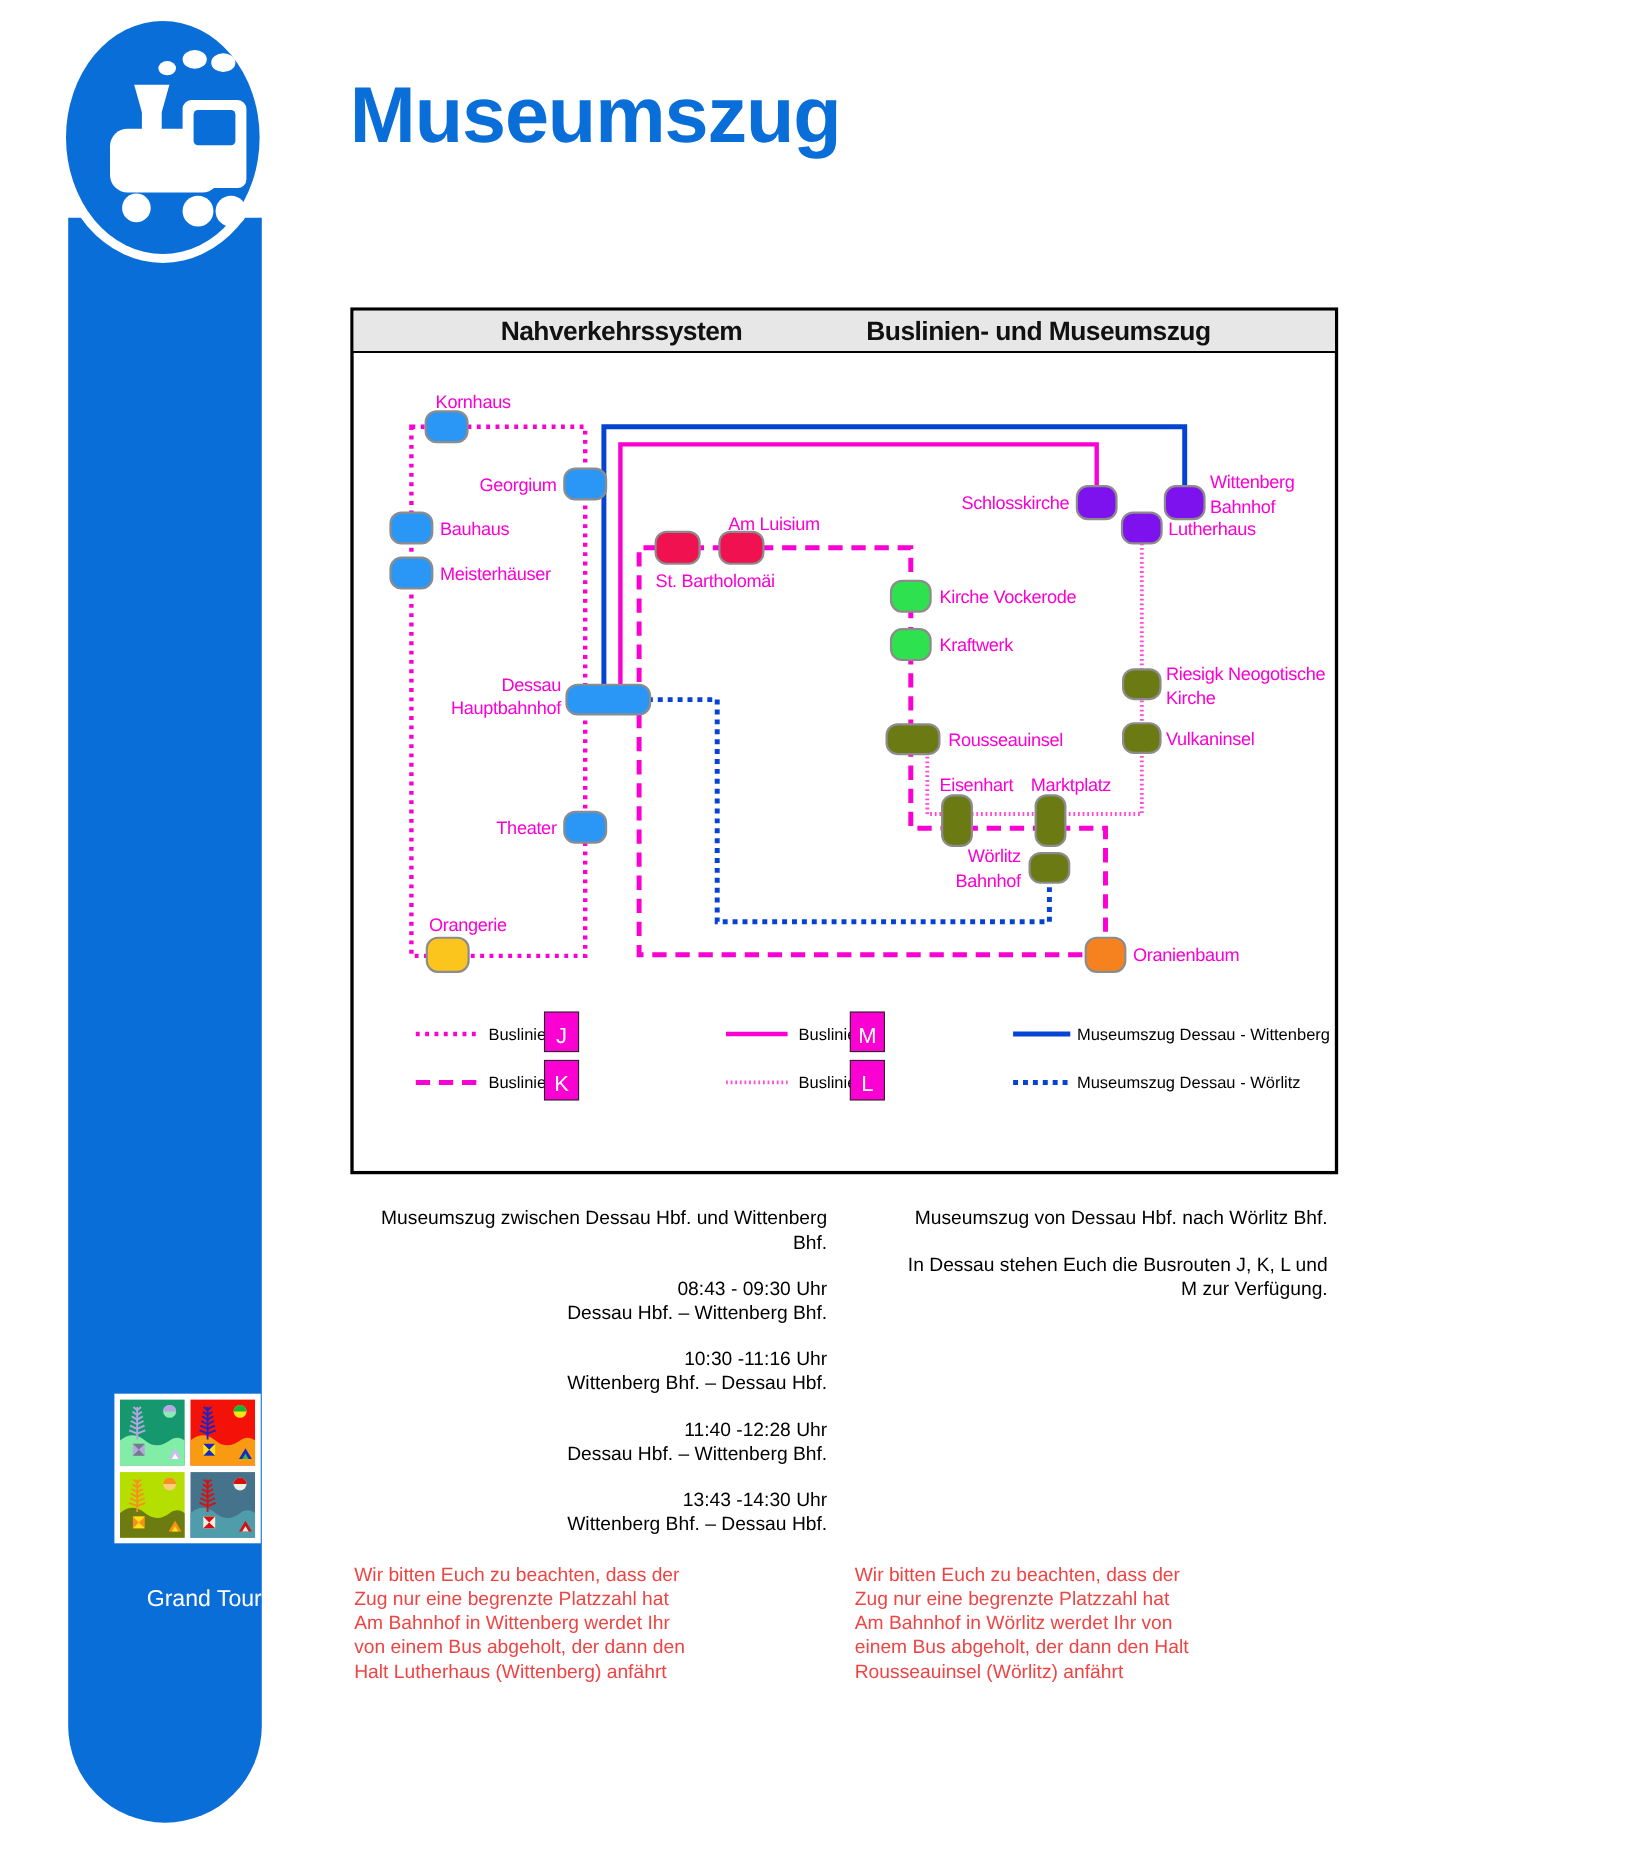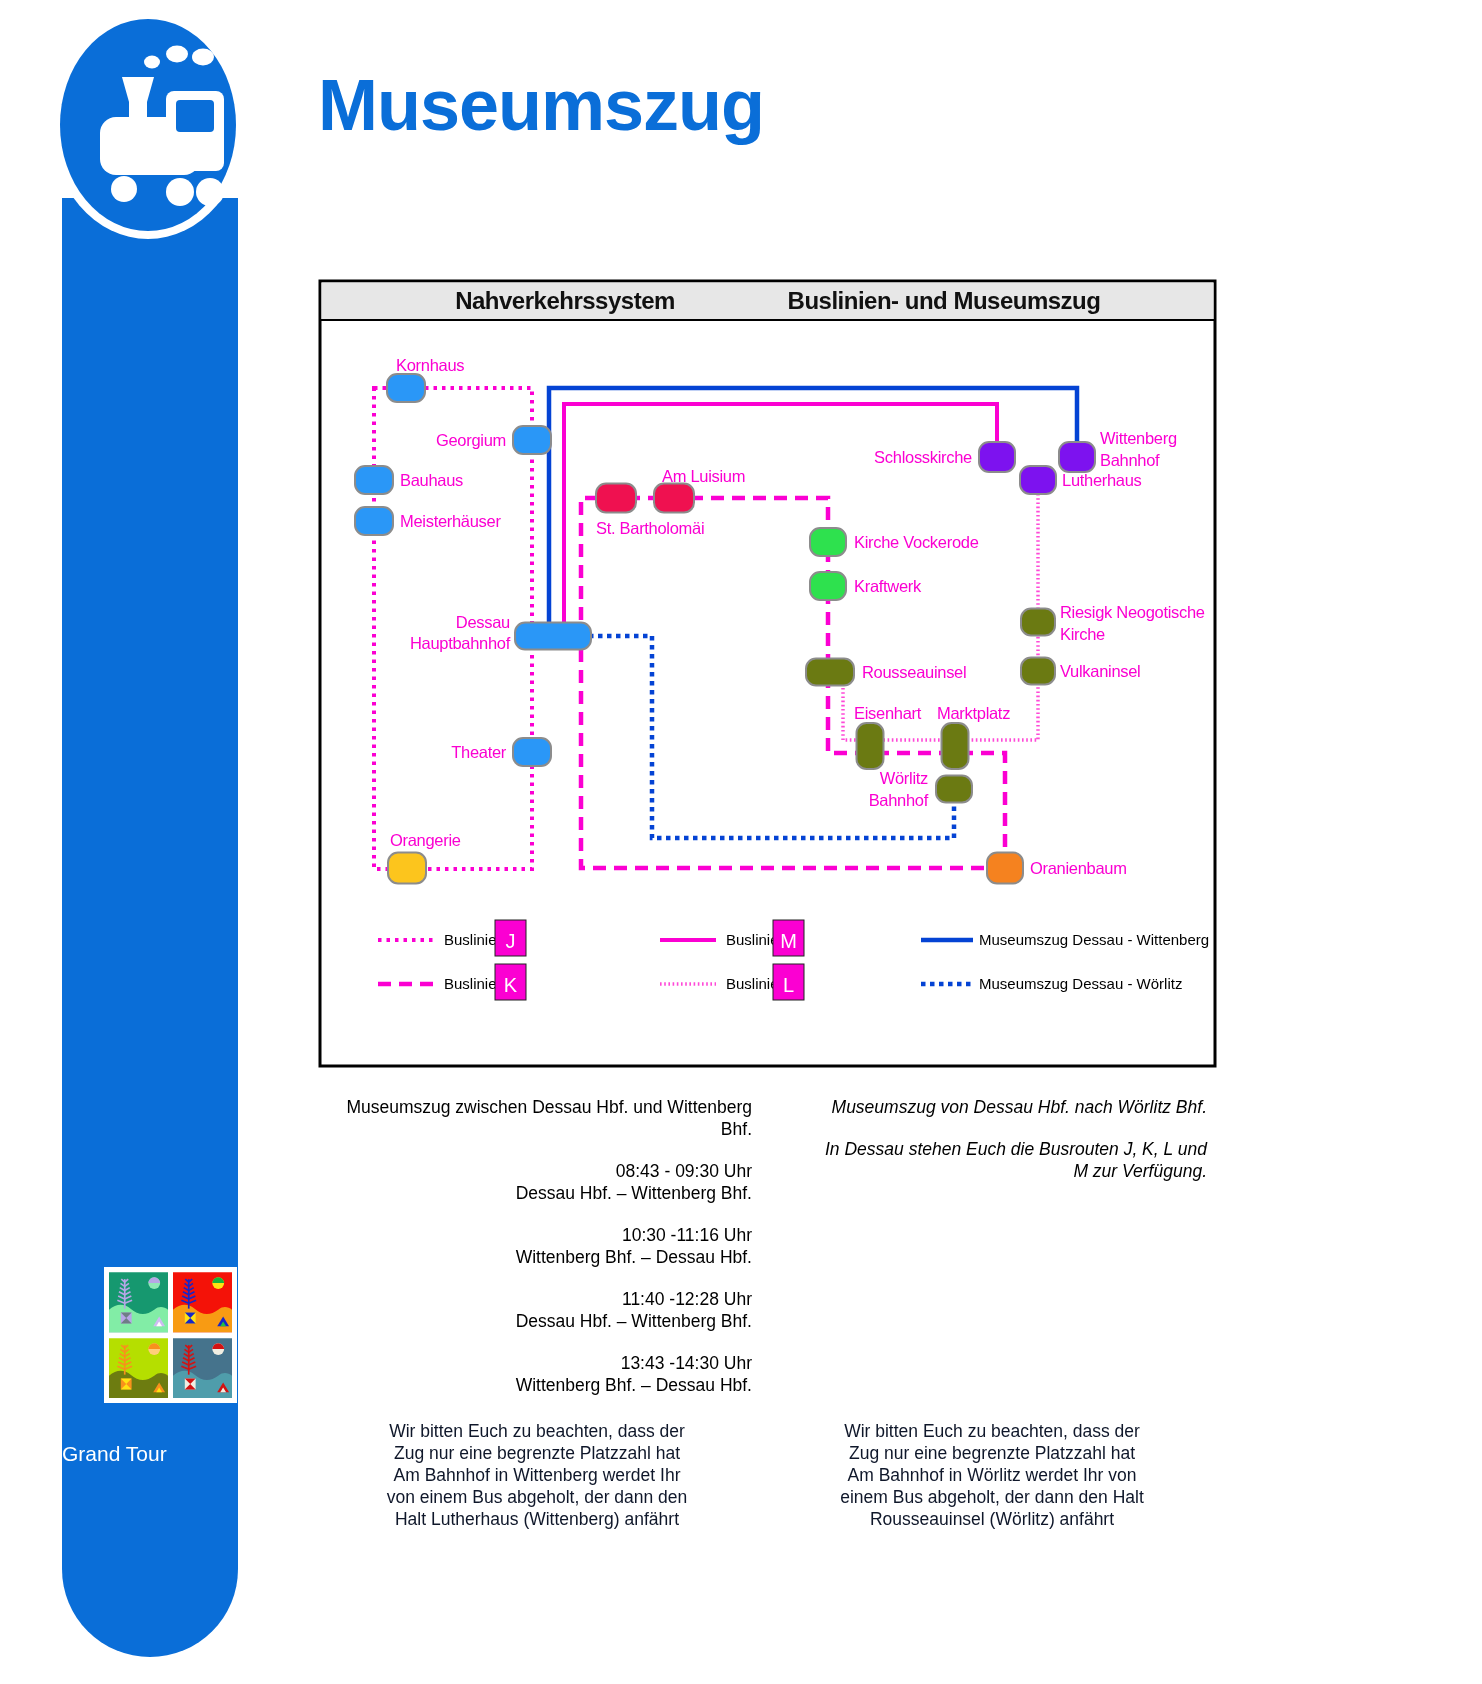--- a/index.html
+++ b/index.html
@@ -10,26 +10,26 @@
   .logo-svg{position:absolute;left:40px;top:5px;width:216px;height:240px;}
   .page-title{position:absolute;left:318px;top:66px;margin:0;font-size:72px;font-weight:bold;
         letter-spacing:-1px;line-height:78px;}
   .map-svg{position:absolute;left:0;top:0;width:1482px;height:1684px;}
   .map-header{font-size:24px;font-weight:bold;letter-spacing:-0.5px;fill:#111;}
   .st-label{font-size:16.5px;letter-spacing:-0.3px;}
   .legend-label{font-size:15px;fill:#000;}
   .legend-badge-letter{font-size:20px;fill:#fff;}
   .col{position:absolute;width:430px;font-size:17.5px;line-height:22px;color:#000;}
   .col p{margin:0 0 20px 0;text-align:right;}
-  .note{position:absolute;width:430px;font-size:17.5px;line-height:22px;color:#0f172a;text-align:center;}
+  .note{position:absolute;width:430px;font-size:17.5px;line-height:22px;color:#ef4444;}
   .gt-panel{position:absolute;left:104px;top:1267px;width:133px;height:136px;background:#fff;
         display:grid;grid-template-columns:1fr 1fr;grid-template-rows:1fr 1fr;gap:5px;padding:5px;
         box-sizing:border-box;}
   .gt-panel svg{width:100%;height:100%;display:block;}
-  .gt-label{position:absolute;left:62px;top:1442px;width:176px;text-align:left;
+  .gt-label{position:absolute;left:62px;top:1442px;width:176px;text-align:right;
         color:#fff;font-size:21px;}
 </style>
 </head>
 <body>
 
 <div class="page">
 
   <div class="brand-bar" id="brand-bar" style="background: rgb(10, 110, 216);"></div>
 
   <svg class="logo-svg" viewBox="0 0 216 240">
@@ -144,21 +144,21 @@
       </g>
     </svg>
 
   <div class="col" id="col-left" style="left:322px;top:1096px;">
       <p>Museumszug zwischen Dessau Hbf. und Wittenberg Bhf.</p>
       <p>08:43 - 09:30 Uhr<br>Dessau Hbf. – Wittenberg Bhf.</p>
       <p>10:30 -11:16 Uhr<br>Wittenberg Bhf. – Dessau Hbf.</p>
       <p>11:40 -12:28 Uhr<br>Dessau Hbf. – Wittenberg Bhf.</p>
       <p>13:43 -14:30 Uhr<br>Wittenberg Bhf. – Dessau Hbf.</p>
     </div>
-  <div class="col" id="col-right" style="left:777px;top:1096px;font-style:italic;">
+  <div class="col" id="col-right" style="left:777px;top:1096px;">
       <p>Museumszug von Dessau Hbf. nach Wörlitz Bhf.</p>
       <p>In Dessau stehen Euch die Busrouten J, K, L und<br>M zur Verfügung.</p>
     </div>
   <div class="note" id="note-left" style="left:322px;top:1402px;">
       <p>Wir bitten Euch zu beachten, dass der<br>Zug nur eine begrenzte Platzzahl hat<br>Am Bahnhof in Wittenberg werdet Ihr<br>von einem Bus abgeholt, der dann den<br>Halt Lutherhaus (Wittenberg) anfährt</p>
     </div>
   <div class="note" id="note-right" style="left:777px;top:1402px;">
       <p>Wir bitten Euch zu beachten, dass der<br>Zug nur eine begrenzte Platzzahl hat<br>Am Bahnhof in Wörlitz werdet Ihr von<br>einem Bus abgeholt, der dann den Halt<br>Rousseauinsel (Wörlitz) anfährt</p>
     </div>
 

